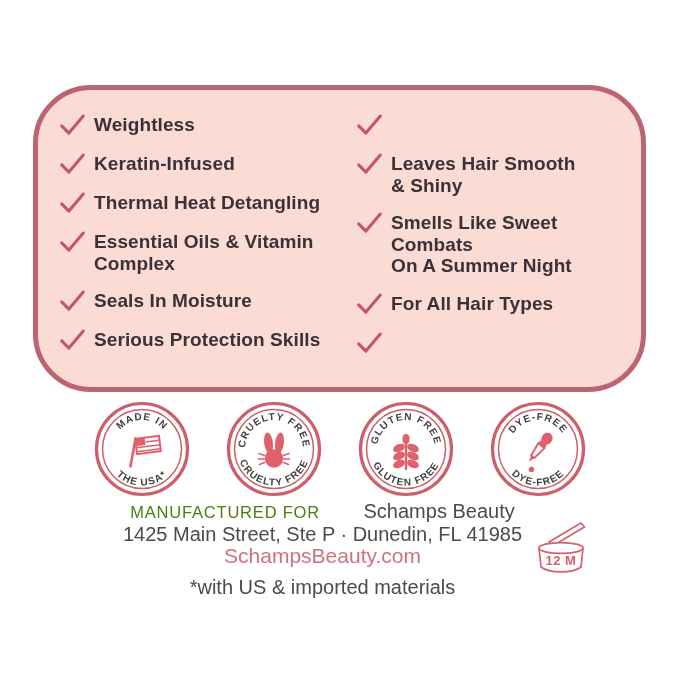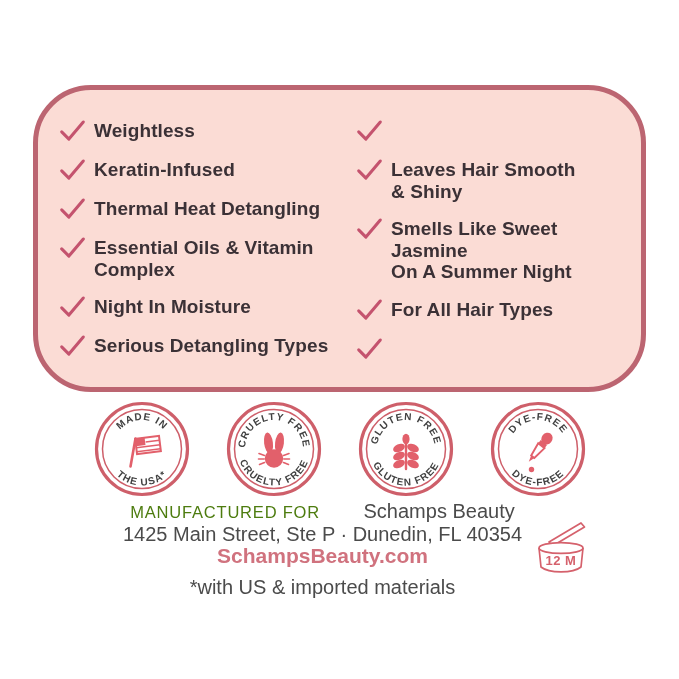--- a/index.html
+++ b/index.html
@@ -5,21 +5,21 @@
   html,body{margin:0;padding:0;background:#fff;}
   .stage{
     position:relative;width:679px;height:679px;background:#ffffff;overflow:hidden;
     font-family:"Liberation Sans",sans-serif;
   }
   
   .panel{
     position:absolute;left:33px;top:85px;width:613px;height:307px;
     box-sizing:border-box;background:#fbdcd5;border:5px solid #bc6571;border-radius:58px;
   }
-  .cols{display:flex;padding:30px 10px 0 21px;}
+  .cols{display:flex;padding:24px 10px 0 21px;}
   .col{display:flex;flex-direction:column;gap:16px;}
   .col-left{width:297px;flex:none;}
   .col-right{flex:1;}
   .item{display:flex;align-items:flex-start;gap:8px;}
   .check{flex:none;width:27px;height:24px;margin-top:-1px;}
   .item-text{
     font-size:19px;line-height:21.5px;font-weight:bold;color:#3b3136;
     white-space:pre-line;letter-spacing:0.1px;
   }
   
@@ -27,21 +27,21 @@
   .badge{width:96px;height:96px;}
   .badge svg{display:block;width:96px;height:96px;}
   .arc-text{font-family:"Liberation Sans",sans-serif;font-size:10px;font-weight:bold;fill:#414141;letter-spacing:1.1px;}
   
   .footer{position:absolute;top:500px;left:0;width:645px;text-align:center;color:#4b4b4b;}
   .footer p{margin:0;}
   .mfg-line{font-size:20px;line-height:22px;}
   .mfg-label{color:#4d7c0f;font-size:16.5px;letter-spacing:0.8px;}
   .company{color:#4b4b4b;margin-left:38px;}
   .address{font-size:20px;line-height:22px;}
-  .website{font-size:21px;line-height:22px;font-weight:bold;color:#d0727e;}
+  .website{font-size:21px;line-height:22px;font-weight:normal;color:#d0727e;}
   .note{font-size:20px;line-height:22px;margin-top:9px !important;}
   
   .pao{position:absolute;left:532px;top:518px;width:60px;height:62px;}
   .pao svg{display:block;width:60px;height:62px;}
   .pao-text{font-family:"Liberation Sans",sans-serif;font-size:13px;font-weight:bold;fill:#d5616c;letter-spacing:0.5px;}
 </style>
 </head>
 <body>
 
 <div class="stage">
@@ -71,47 +71,47 @@
           <svg class="check" viewBox="0 0 30 26">
               <path d="M3 14 L11 22 L27 3" fill="none" stroke="#c4536e" stroke-width="3.4" stroke-linecap="round" stroke-linejoin="round"></path>
             </svg>
           <div class="item-text">Essential Oils &amp; Vitamin
 Complex</div>
         </div>
         <div class="item">
           <svg class="check" viewBox="0 0 30 26">
               <path d="M3 14 L11 22 L27 3" fill="none" stroke="#c4536e" stroke-width="3.4" stroke-linecap="round" stroke-linejoin="round"></path>
             </svg>
-          <div class="item-text">Night In Moisture</div>
-        </div>
-        <div class="item">
-          <svg class="check" viewBox="0 0 30 26">
-              <path d="M3 14 L11 22 L27 3" fill="none" stroke="#c4536e" stroke-width="3.4" stroke-linecap="round" stroke-linejoin="round"></path>
-            </svg>
-          <div class="item-text">Serious Detangling Types</div>
+          <div class="item-text">Seals In Moisture</div>
+        </div>
+        <div class="item">
+          <svg class="check" viewBox="0 0 30 26">
+              <path d="M3 14 L11 22 L27 3" fill="none" stroke="#c4536e" stroke-width="3.4" stroke-linecap="round" stroke-linejoin="round"></path>
+            </svg>
+          <div class="item-text">Serious Protection Skills</div>
         </div>
       </div>
       <div class="col col-right">
         <div class="item">
           <svg class="check" viewBox="0 0 30 26">
               <path d="M3 14 L11 22 L27 3" fill="none" stroke="#c4536e" stroke-width="3.4" stroke-linecap="round" stroke-linejoin="round"></path>
             </svg>
         </div>
         <div class="item">
           <svg class="check" viewBox="0 0 30 26">
               <path d="M3 14 L11 22 L27 3" fill="none" stroke="#c4536e" stroke-width="3.4" stroke-linecap="round" stroke-linejoin="round"></path>
             </svg>
           <div class="item-text">Leaves Hair Smooth
 &amp; Shiny</div>
         </div>
         <div class="item">
           <svg class="check" viewBox="0 0 30 26">
               <path d="M3 14 L11 22 L27 3" fill="none" stroke="#c4536e" stroke-width="3.4" stroke-linecap="round" stroke-linejoin="round"></path>
             </svg>
-          <div class="item-text">Smells Like Sweet Jasmine
+          <div class="item-text">Smells Like Sweet Combats
 On A Summer Night</div>
         </div>
         <div class="item">
           <svg class="check" viewBox="0 0 30 26">
               <path d="M3 14 L11 22 L27 3" fill="none" stroke="#c4536e" stroke-width="3.4" stroke-linecap="round" stroke-linejoin="round"></path>
             </svg>
           <div class="item-text">For All Hair Types</div>
         </div>
         <div class="item">
           <svg class="check" viewBox="0 0 30 26">
@@ -210,21 +210,21 @@
       </svg>
     </div>
 
   </section>
 
   <section class="footer">
     <p class="mfg-line">
       <span class="mfg-label">MANUFACTURED FOR</span>
       <span class="company">Schamps Beauty</span>
     </p>
-    <p class="address">1425 Main Street, Ste P · Dunedin, FL 40354</p>
+    <p class="address">1425 Main Street, Ste P · Dunedin, FL 41985</p>
     <p class="website">SchampsBeauty.com</p>
     <p class="note">*with US &amp; imported materials</p>
   </section>
 
   <div class="pao">
     <svg viewBox="0 0 60 62">
       <g fill="#fff" stroke="#d5616c" stroke-width="1.7" stroke-linejoin="round">
         <path d="M17 24 L49 5 L52.5 9 L20.5 28 Z"></path>
         <path d="M7 30 L9 49 C17 55.5 41 55.5 49 49 L51 30"></path>
         <ellipse cx="29" cy="30" rx="22" ry="5.4"></ellipse>

